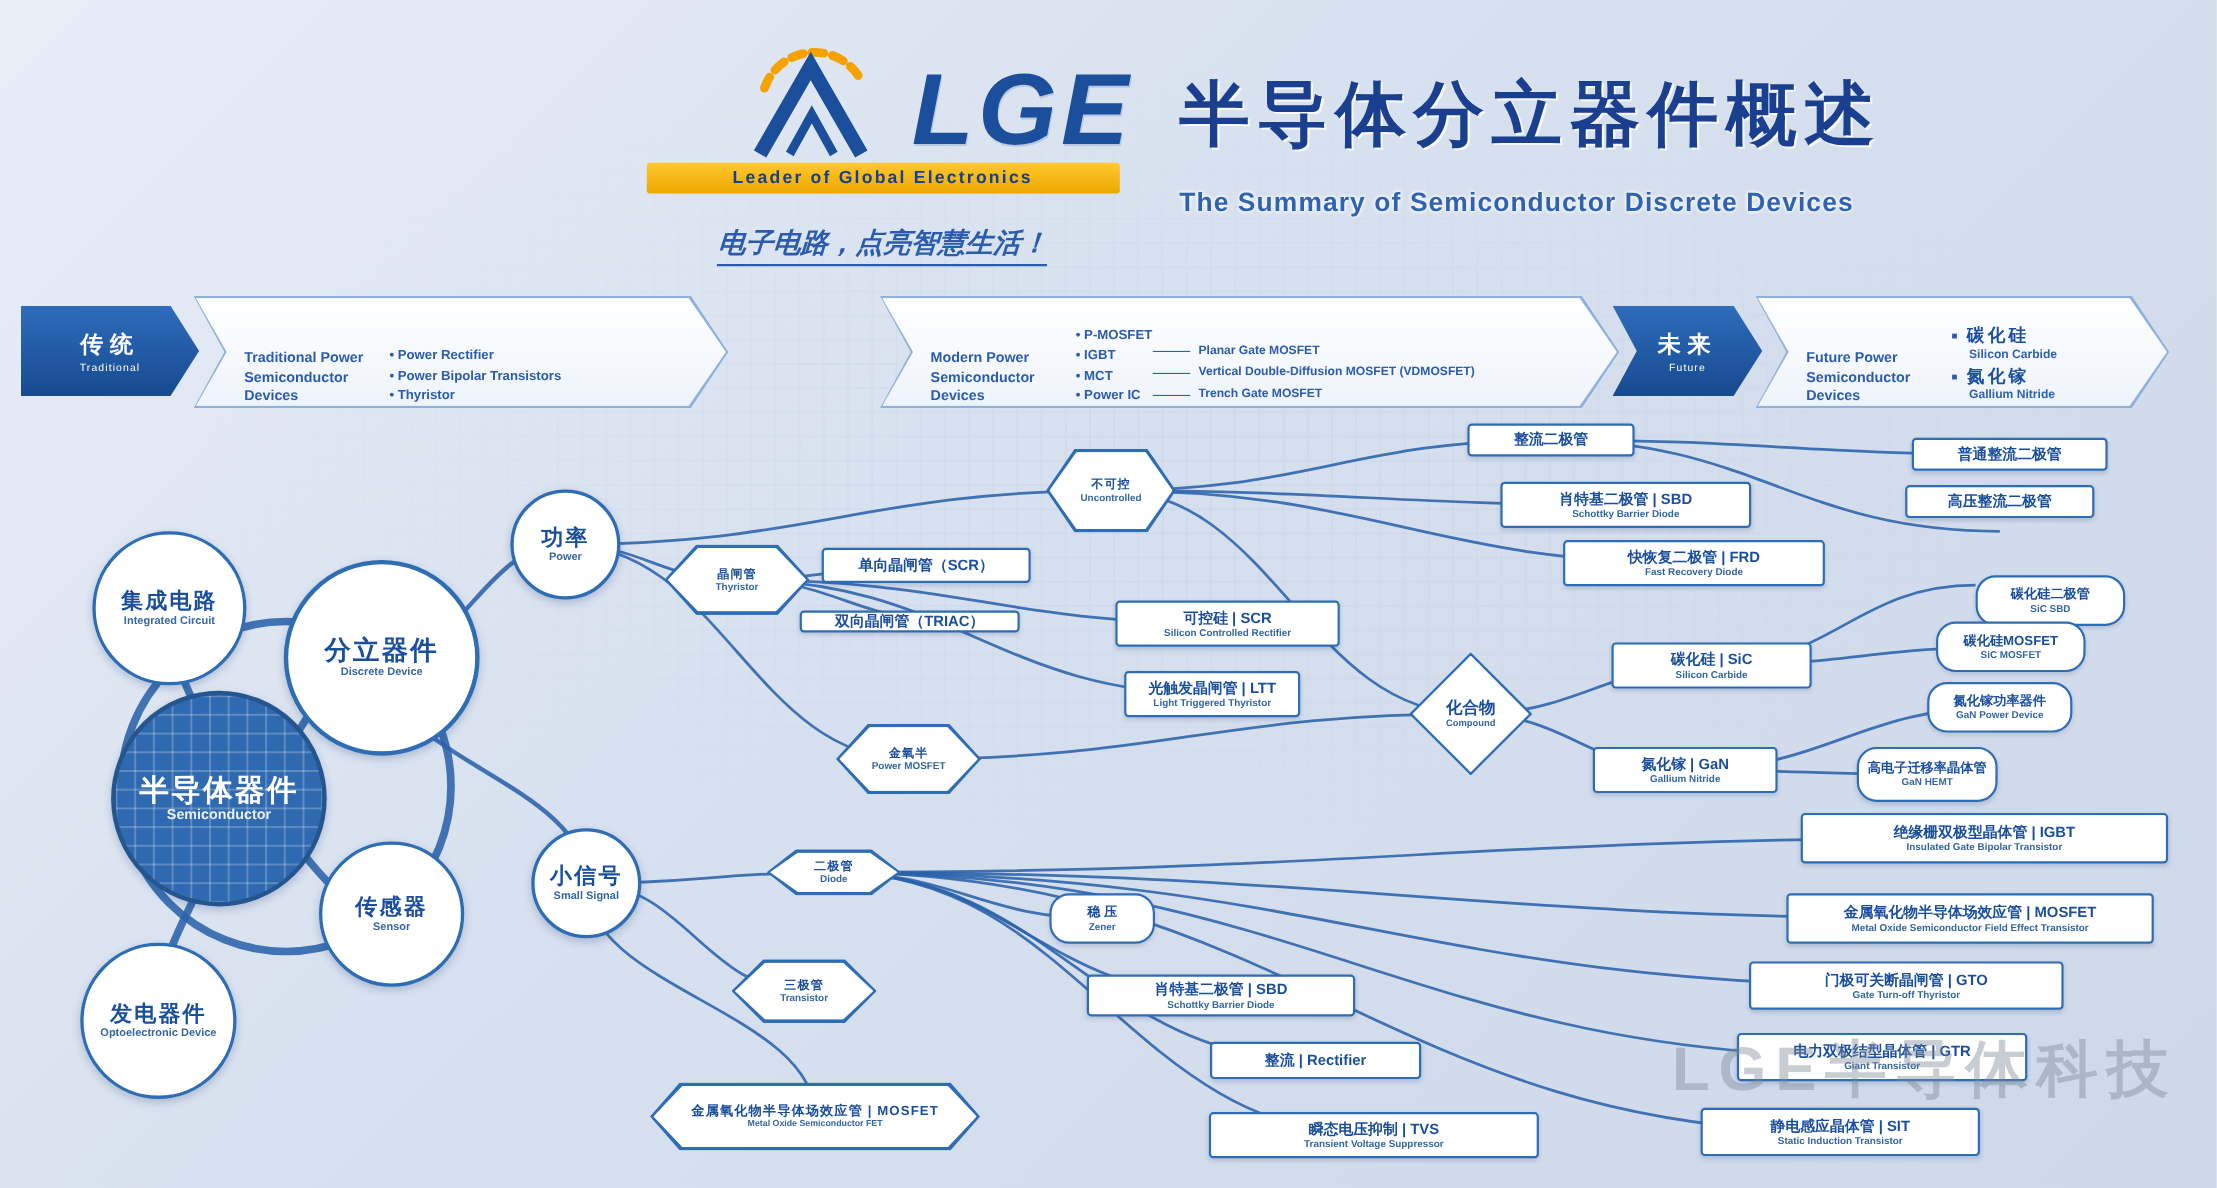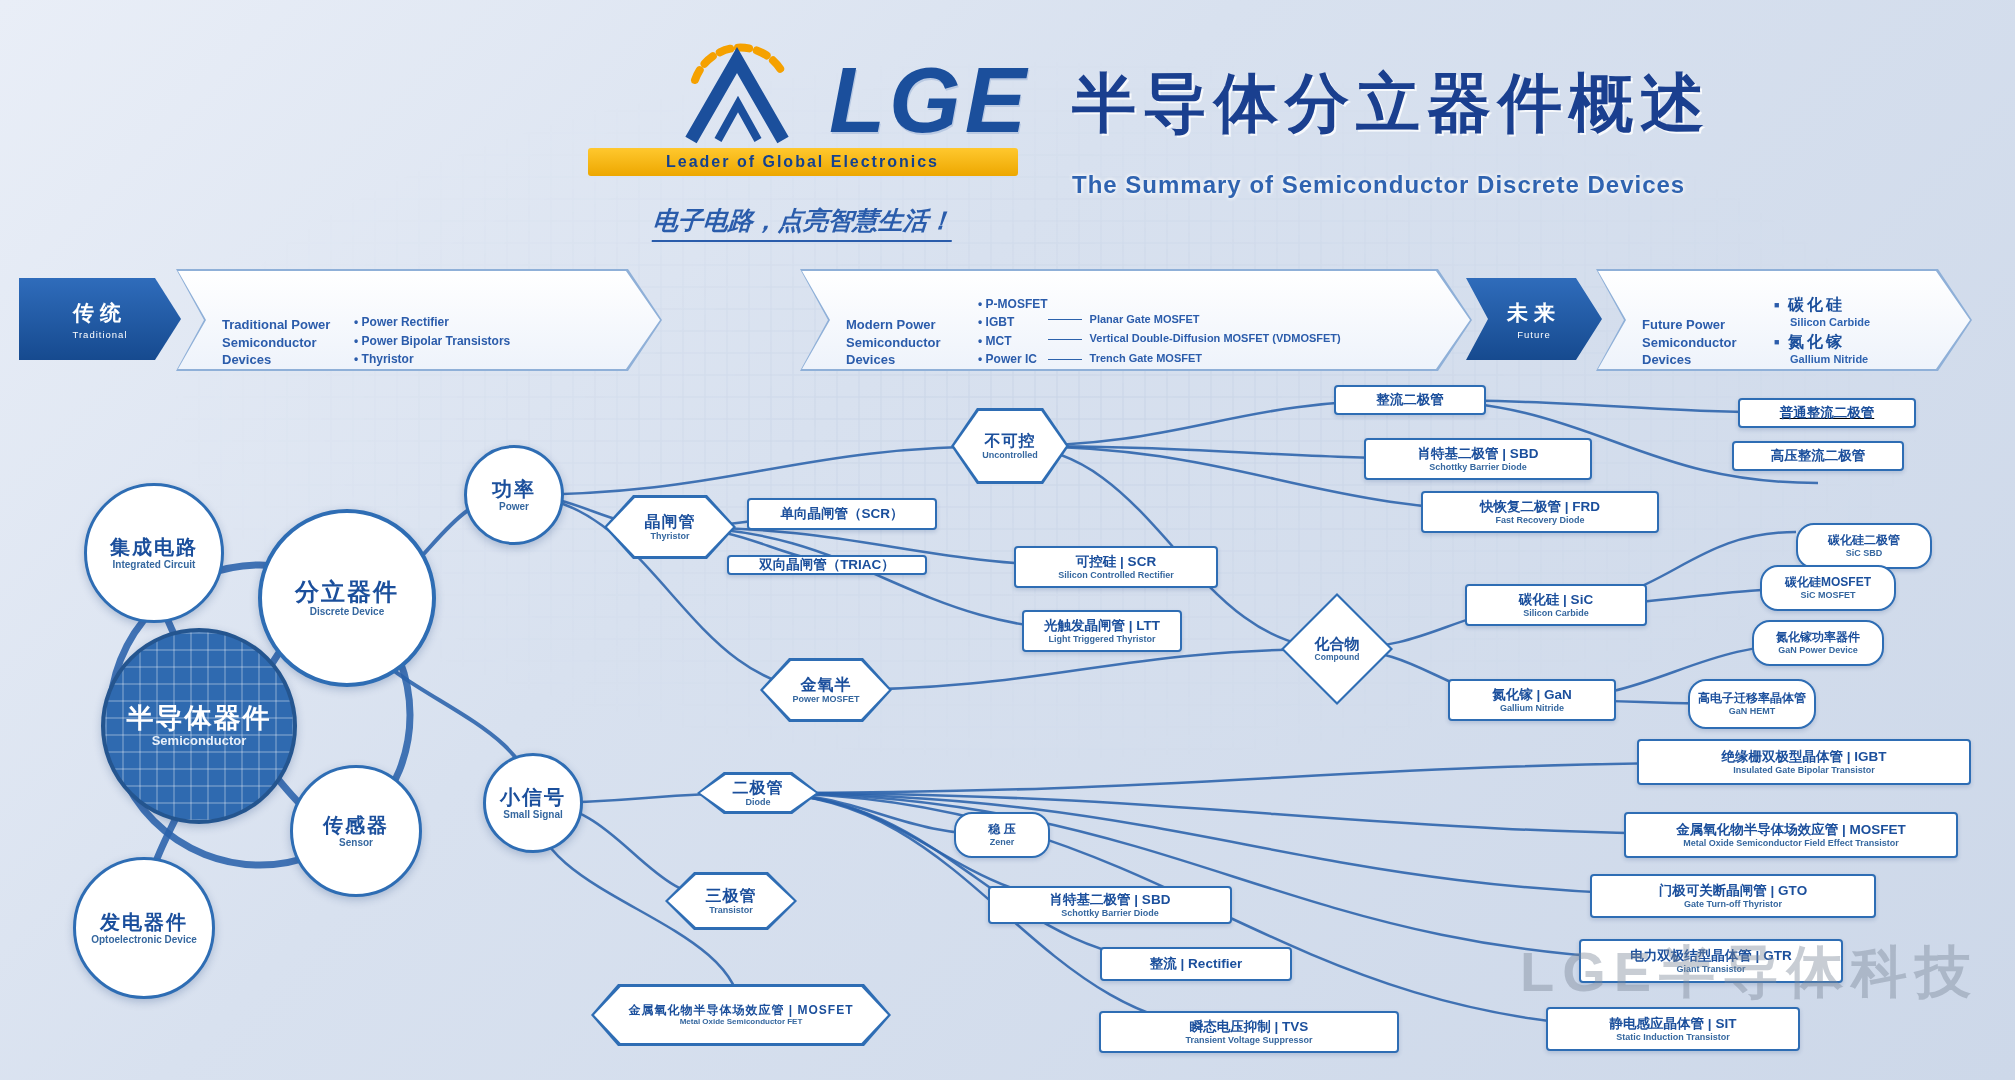--- a/index.html
+++ b/index.html
@@ -89,21 +89,21 @@
       linear-gradient(rgba(255,255,255,.22) 2px, transparent 2px),
       linear-gradient(90deg, rgba(255,255,255,.22) 2px, transparent 2px);
     background-size:17px 17px;}
   .circle.filled .cn{color:#fff;font-size:27px;letter-spacing:2px;}
   .circle.filled .en{color:#e8f0fa;font-size:13px;}
   .hex::before,.diamond::before{content:"";position:absolute;inset:0;background:#2e6db4;}
   .hex::after,.diamond::after{content:"";position:absolute;inset:3px;background:#fff;}
   .hex::before,.hex::after{clip-path:polygon(22% 0,78% 0,100% 50%,78% 100%,22% 100%,0 50%);}
   .hex.wide::before,.hex.wide::after{clip-path:polygon(9% 0,91% 0,100% 50%,91% 100%,9% 100%,0 50%);}
   .diamond::before,.diamond::after{clip-path:polygon(50% 0,100% 50%,50% 100%,0 50%);}
-  .hex .cn{font-size:16px;letter-spacing:1px;}
+  .hex .cn{font-size:11px;letter-spacing:1px;}
   .hex .en{font-size:9px;}
   .hex.wide .cn{font-size:12px;}
   .hex.wide .en{font-size:8px;}
   .diamond .cn{font-size:15px;}
   .diamond .en{font-size:8.5px;}
   .rect{background:#fff;border:2px solid #2e6db4;border-radius:4px;
     box-shadow:0 2px 4px rgba(25,60,120,.18);}
   .rect .cn{font-size:13.5px;white-space:nowrap;}
   .rect .en{font-size:9px;white-space:nowrap;}
   .bubble{background:#fff;border:2px solid #2e6db4;border-radius:18px;
@@ -280,21 +280,21 @@
           <div class="cn">肖特基二极管 | SBD</div>
           <div class="en">Schottky Barrier Diode</div>
         </div>
       </div>
       <div class="node rect" style="left: 1540px; top: 512px; width: 238px; height: 42px;">
         <div class="txt">
           <div class="cn">快恢复二极管 | FRD</div>
           <div class="en">Fast Recovery Diode</div>
         </div>
       </div>
-      <div class="node rect" style="left: 1827px; top: 413px; width: 178px; height: 30px; text-decoration: underline;">
+      <div class="node rect" style="left: 1827px; top: 413px; width: 178px; height: 30px;">
         <div class="txt">
           <div class="cn">普通整流二极管</div>
         </div>
       </div>
       <div class="node rect" style="left: 1818px; top: 456px; width: 172px; height: 30px;">
         <div class="txt">
           <div class="cn">高压整流二极管</div>
         </div>
       </div>
       <div class="node rect" style="left: 1556px; top: 605px; width: 182px; height: 42px;">

